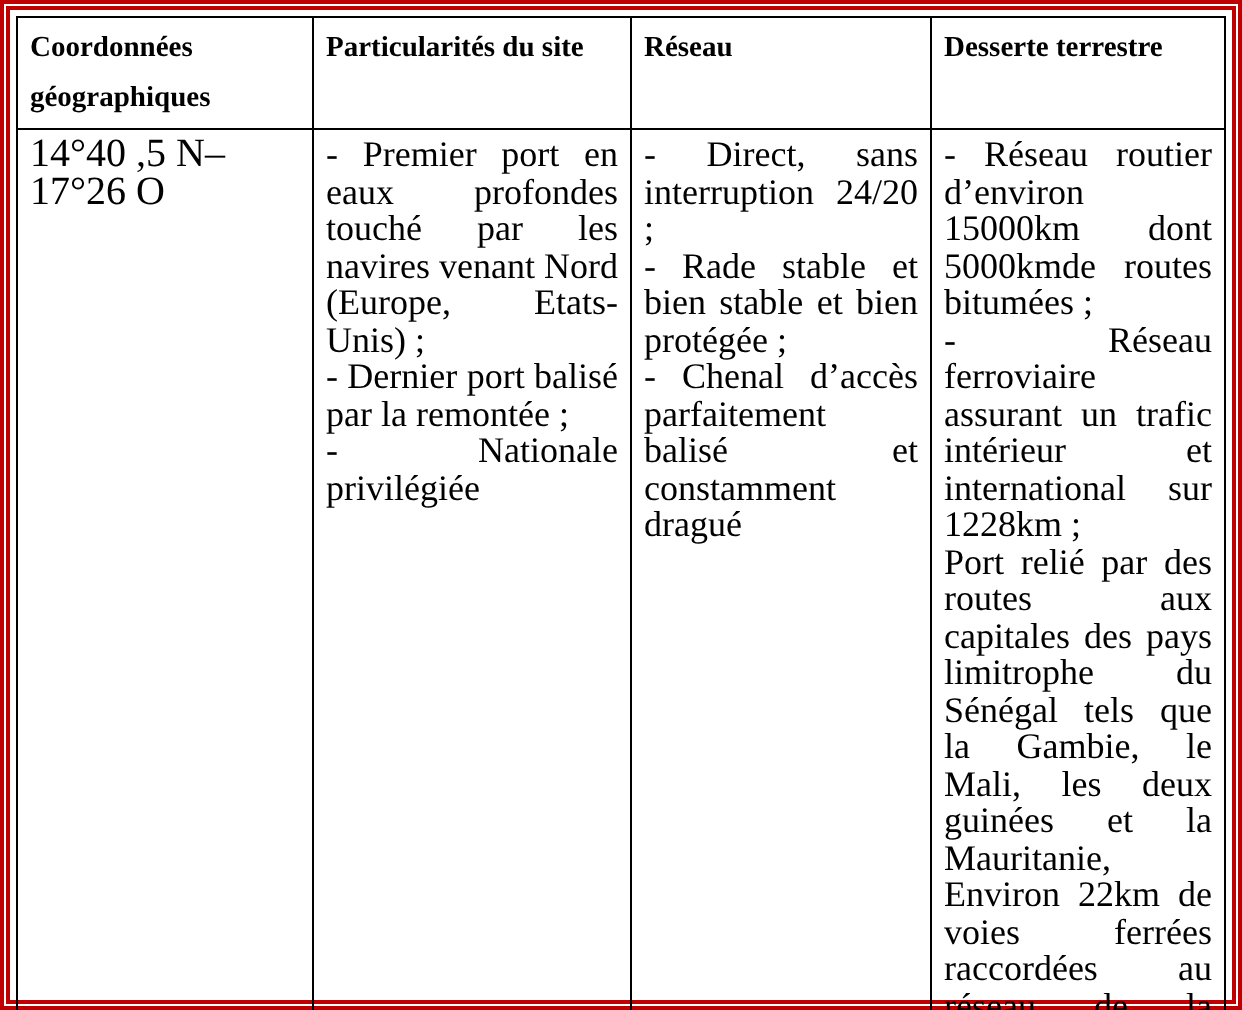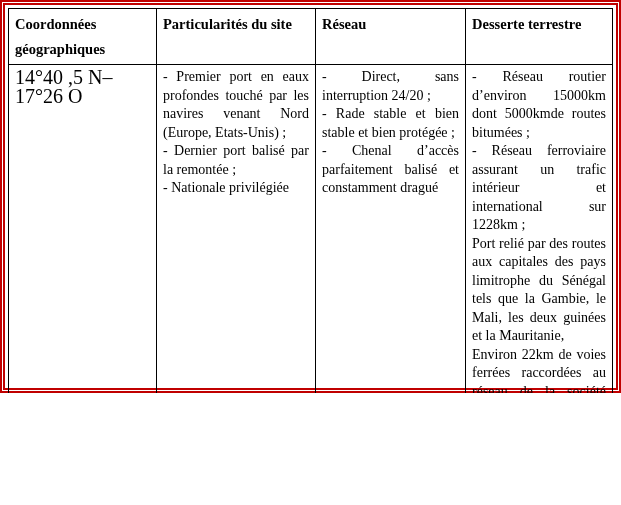--- a/index.html
+++ b/index.html
@@ -4,21 +4,21 @@
 <style>
   html, body {
     margin: 0;
     padding: 0;
     background: #ffffff;
     font-family: "Liberation Serif", "DejaVu Serif", serif;
     color: #000000;
   }
   .page-frame-outer {
     width: 621px;
-    height: 393px;
+    height: 505px;
     box-sizing: border-box;
     border: 2px solid #C00000;
     padding: 1px;
   }
   .page-frame-inner {
     width: 100%;
     height: 100%;
     box-sizing: border-box;
     border: 2px solid #C00000;
     padding: 3px 3px 4px 3px;
@@ -39,21 +39,21 @@
   }
   .port-table th {
     text-align: left;
     font-size: 14.5px;
     font-weight: bold;
     line-height: 25px;
     height: 50px;
   }
   .port-table td p {
     margin: 0;
-    font-size: 14px;
+    font-size: 18px;
     line-height: 18.5px;
     text-align: justify;
     hyphens: none;
   }
   .port-table td.coords-cell p {
     text-align: left;
     font-size: 20px;
   }
   col.c1 { width: 148px; }
   col.c2 { width: 159px; }

